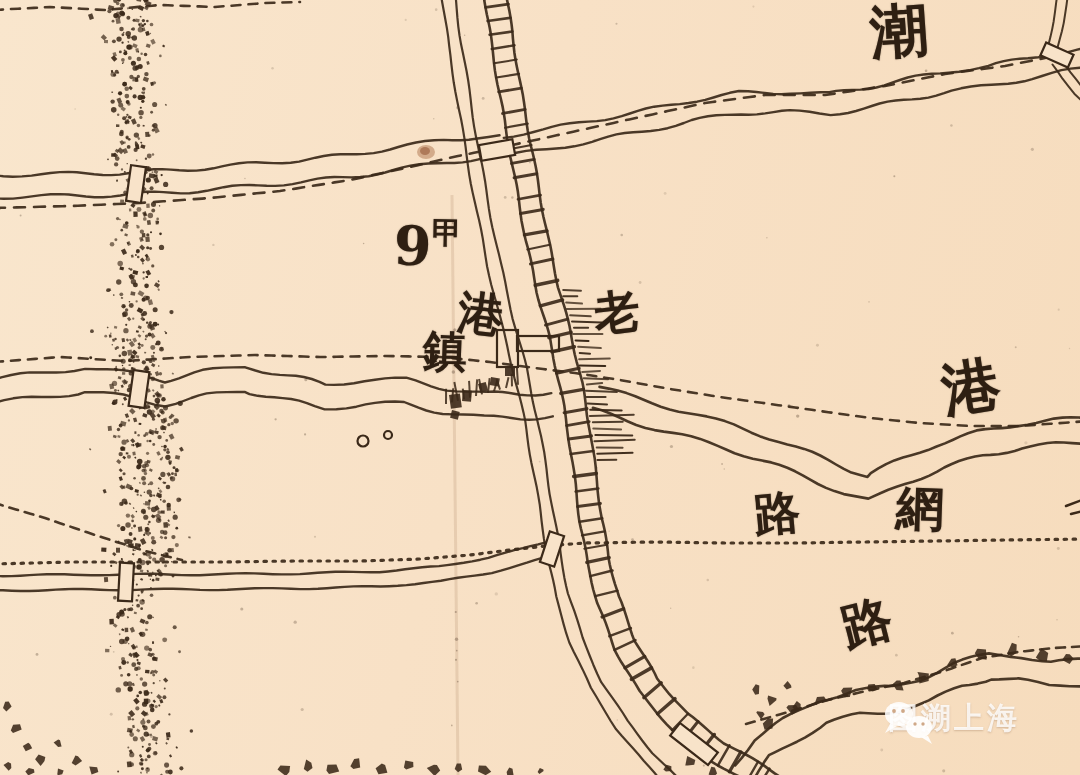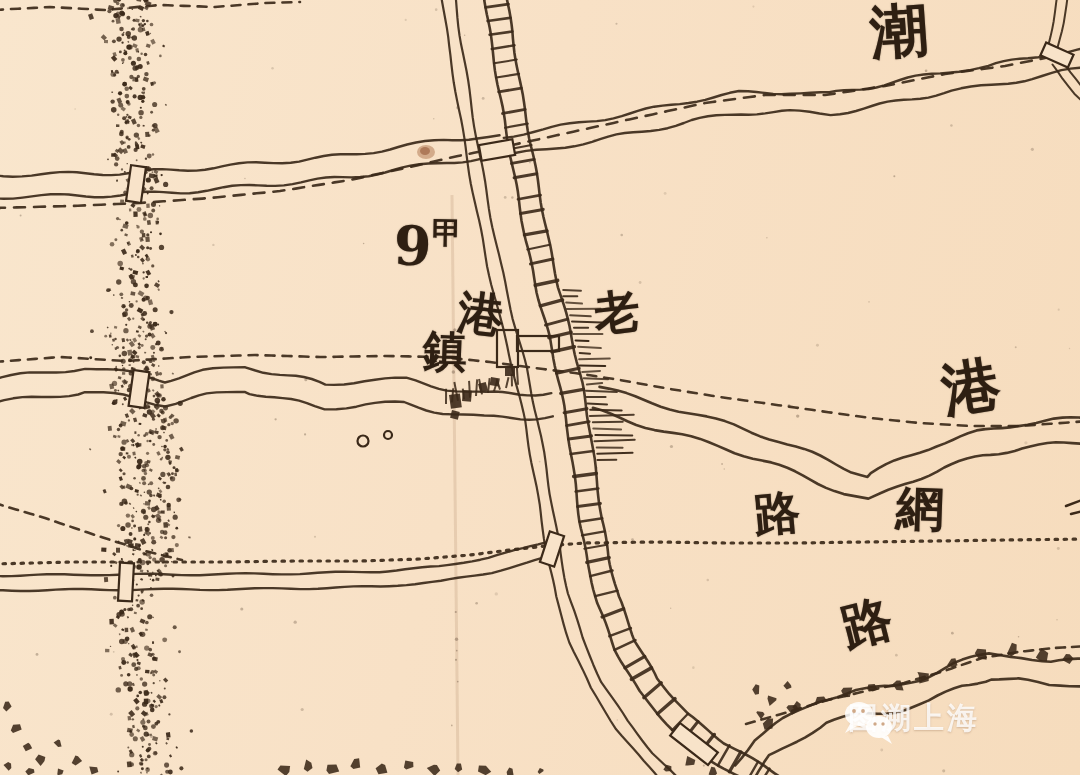--- a/index.html
+++ b/index.html
@@ -9,21 +9,21 @@
     font-family:"DejaVu Serif",serif;
   }
   .stage svg{position:absolute;left:0;top:0;}
   .lbl{
     position:absolute;color:#2e1f12;font-weight:bold;line-height:1;
     font-family:"DejaVu Serif",serif;
     text-shadow:0 0 1.3px rgba(46,31,18,0.6);
     white-space:nowrap;user-select:none;
   }
   .watermark{
-    position:absolute;left:842px;top:698px;display:flex;
+    position:absolute;left:882px;top:698px;display:flex;
   }
   .watermark .wm-text{
     margin-left:6px;font-size:30px;font-weight:bold;letter-spacing:3px;
     font-family:"Liberation Sans",sans-serif;
     color:rgba(255,255,255,0.82);
     text-shadow:0 1px 2px rgba(150,110,80,0.35);
   }
 </style>
 </head>
 <body>

